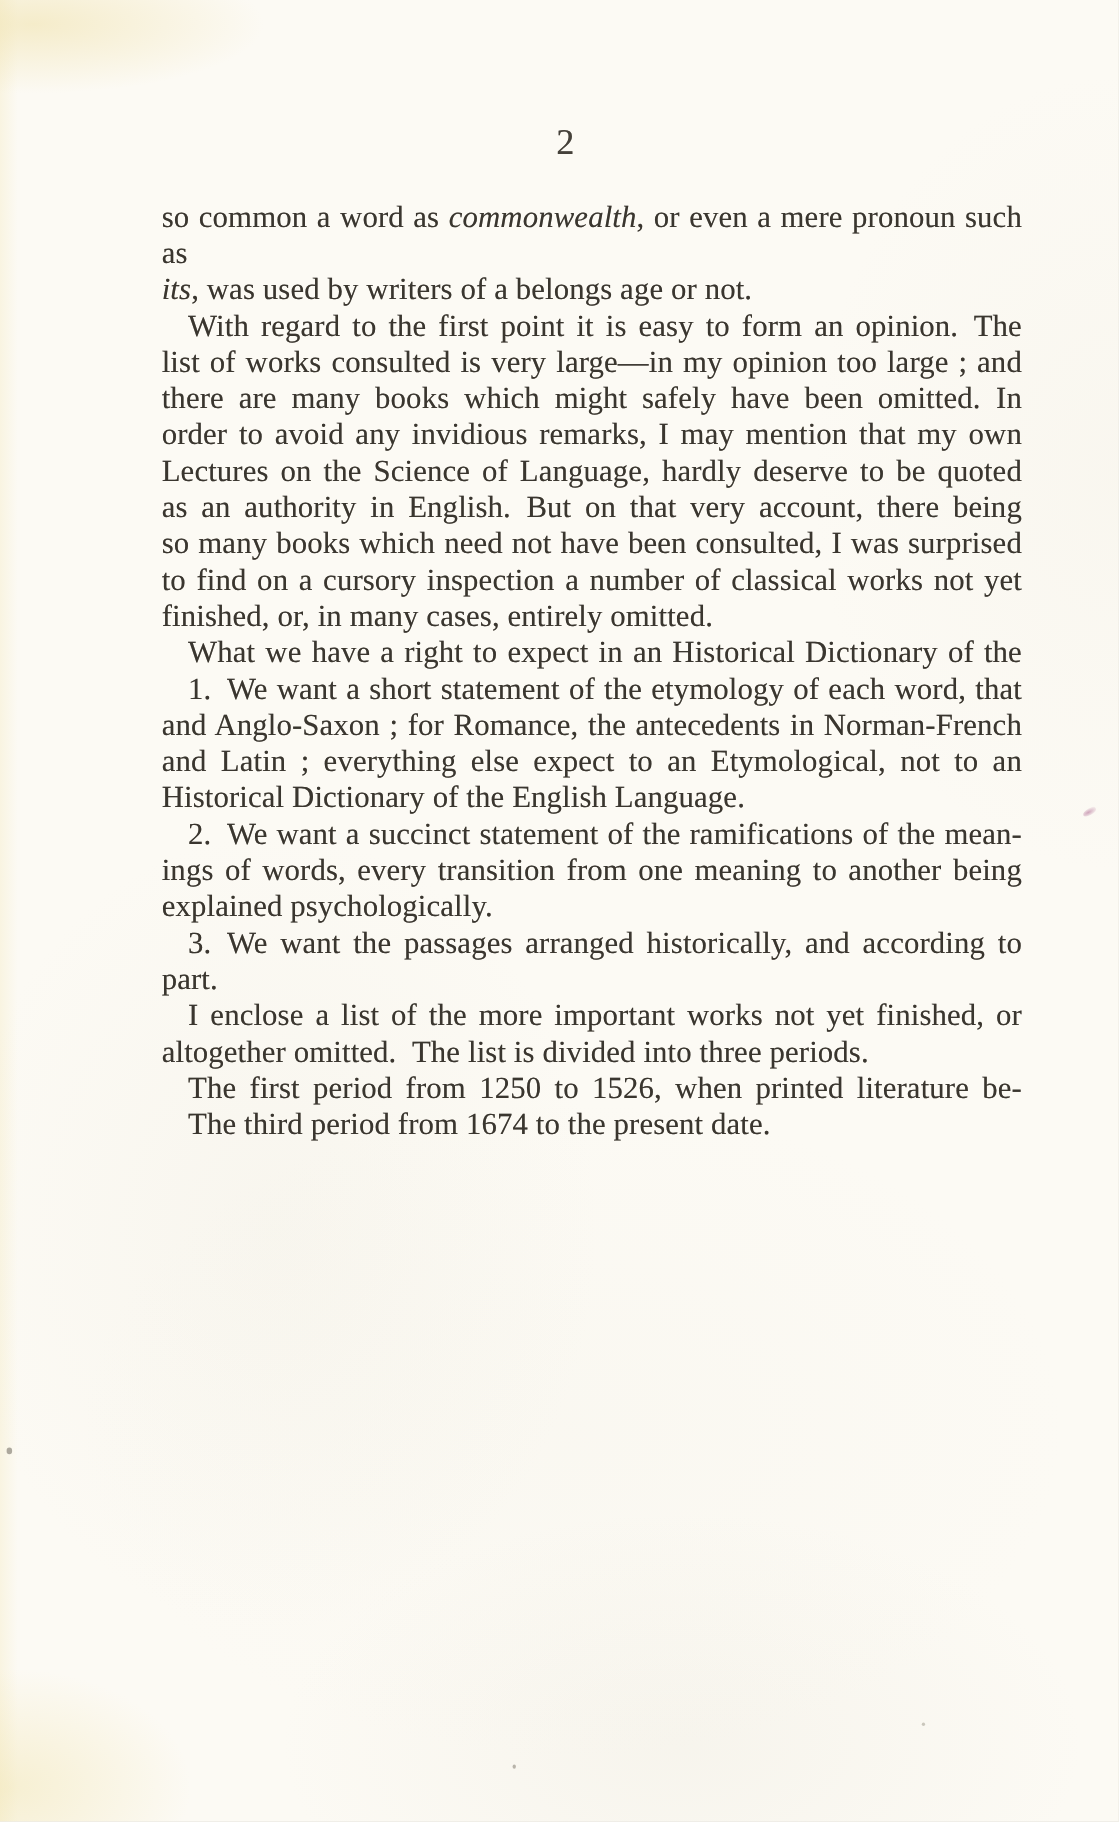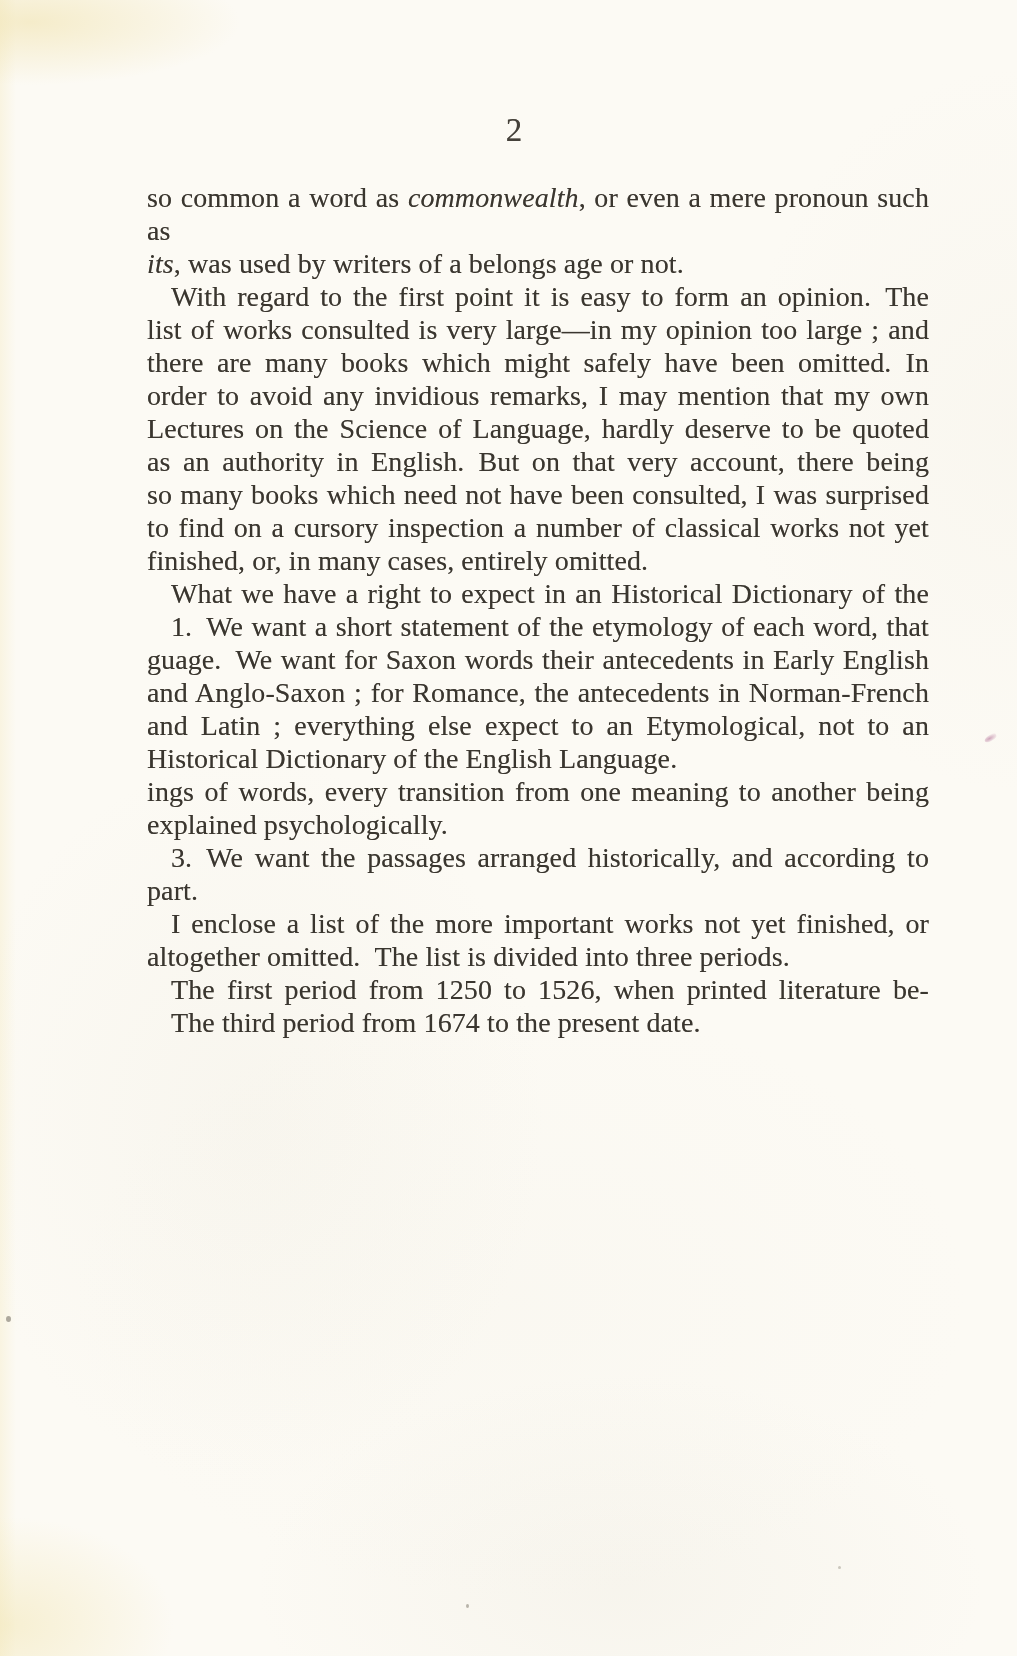--- a/index.html
+++ b/index.html
@@ -80,26 +80,26 @@
         <div class="line"><span>as an authority in English. But on that very account, there being</span></div>
         <div class="line"><span>so many books which need not have been consulted, I was surprised</span></div>
         <div class="line"><span>to find on a cursory inspection a number of classical works not yet</span></div>
         <div class="line last"><span>finished, or, in many cases, entirely omitted.</span></div>
       </div>
       <div>
         <div class="line indent"><span>What we have a right to expect in an Historical Dictionary of the</span></div>
       </div>
       <div>
         <div class="line indent"><span>1. We want a short statement of the etymology of each word, that</span></div>
-        <div class="line"><span>guage. We want for Saxon words their antecedents in Early English</span></div>
         <div class="line"><span>and Anglo-Saxon ; for Romance, the antecedents in Norman-French</span></div>
         <div class="line"><span>and Latin ; everything else expect to an Etymological, not to an</span></div>
         <div class="line last"><span>Historical Dictionary of the English Language.</span></div>
       </div>
       <div>
+        <div class="line indent"><span>2. We want a succinct statement of the ramifications of the mean-</span></div>
         <div class="line"><span>ings of words, every transition from one meaning to another being</span></div>
         <div class="line last"><span>explained psychologically.</span></div>
       </div>
       <div>
         <div class="line indent"><span>3. We want the passages arranged historically, and according to</span></div>
         <div class="line last"><span>part.</span></div>
       </div>
       <div>
         <div class="line indent"><span>I enclose a list of the more important works not yet finished, or</span></div>
         <div class="line last"><span>altogether omitted. The list is divided into three periods.</span></div>

